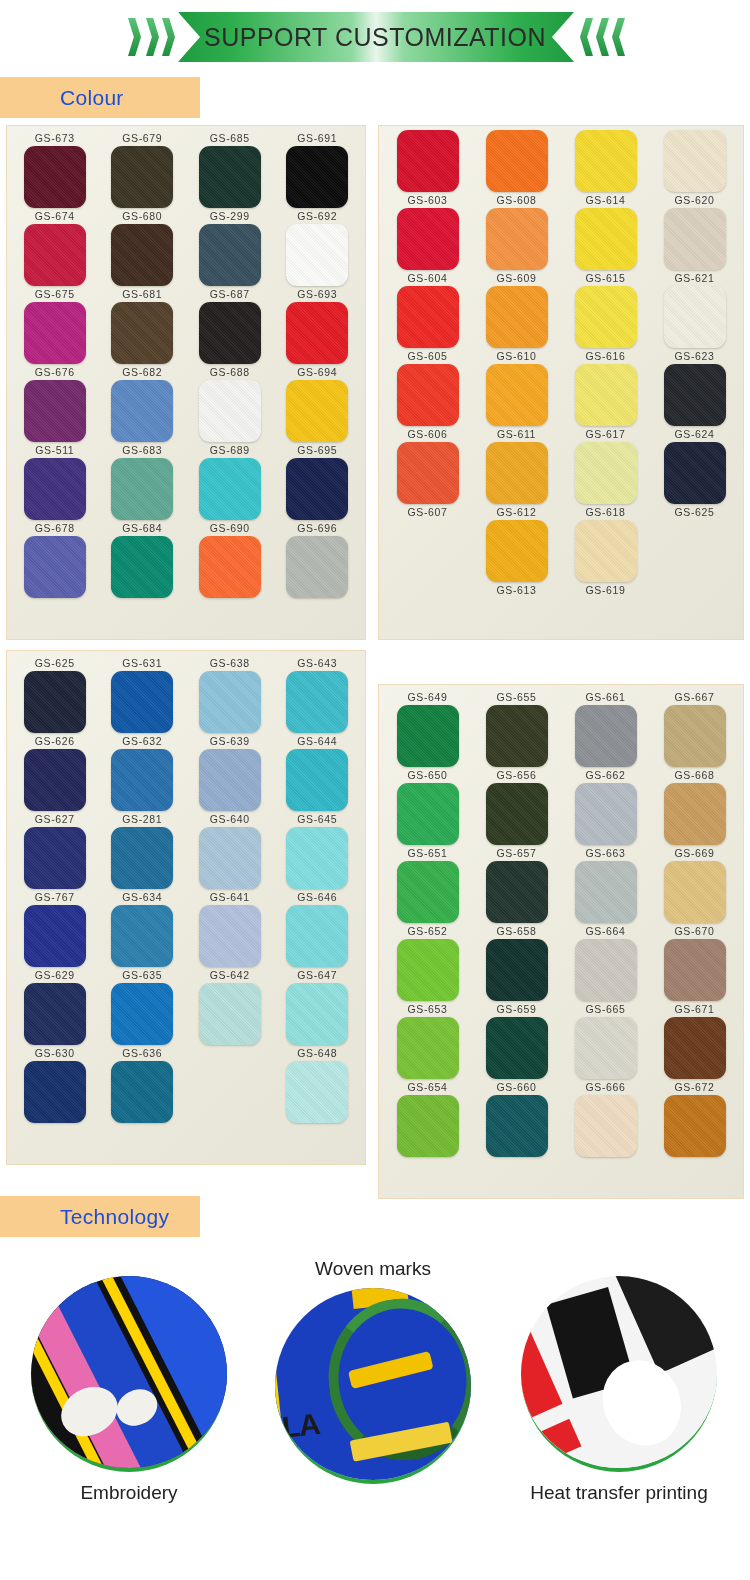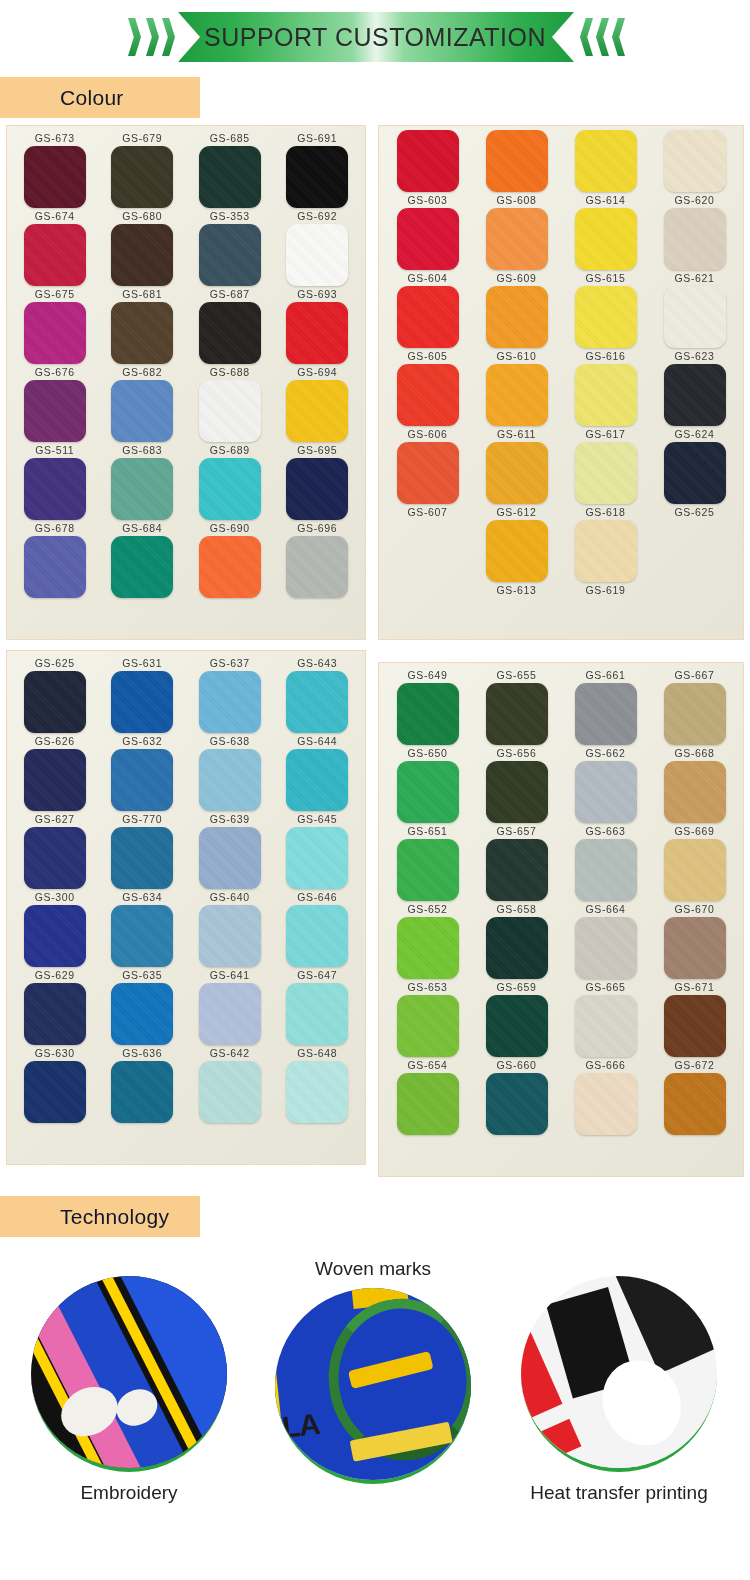--- a/index.html
+++ b/index.html
@@ -45,21 +45,21 @@
   }
   .chev-r i{background:linear-gradient(180deg,#59c274,#1d8f3c);clip-path:polygon(0 0,55% 0,100% 50%,55% 100%,0 100%,45% 50%);}
   .chev-l i{background:linear-gradient(180deg,#59c274,#1d8f3c);clip-path:polygon(100% 0,45% 0,0 50%,45% 100%,100% 100%,55% 50%);}
 
   
   .sec-label{
     position:absolute;left:0;height:41px;width:200px;
     background:#f8cd8e;display:flex;align-items:center;
   }
   .sec-label span{
-    margin-left:60px;font-size:21px;color:#0f172a;
+    margin-left:60px;font-size:21px;color:#1d4ed8;
     font-family:"Liberation Sans", sans-serif;letter-spacing:.3px;
   }
 
   
   .panels{position:absolute;left:0;width:750px;}
   .panel{
     position:absolute;
     border:1px solid #efd9bb;
     box-sizing:border-box;
     background:#f2f1e6;
@@ -235,21 +235,21 @@
             <div class="lbl">GS-684</div>
             <div class="sw" style="background-color: rgb(8, 138, 110);"></div>
           </div>
         </div>
         <div class="col">
           <div class="cell">
             <div class="lbl">GS-685</div>
             <div class="sw" style="background-color: rgb(23, 52, 44);"></div>
           </div>
           <div class="cell">
-            <div class="lbl">GS-353</div>
+            <div class="lbl">GS-299</div>
             <div class="sw" style="background-color: rgb(55, 80, 94);"></div>
           </div>
           <div class="cell">
             <div class="lbl">GS-687</div>
             <div class="sw" style="background-color: rgb(35, 31, 31);"></div>
           </div>
           <div class="cell">
             <div class="lbl">GS-688</div>
             <div class="sw" style="background-color: rgb(244, 244, 242);"></div>
           </div>
@@ -399,21 +399,21 @@
           </div>
           <div class="cell">
             <div class="lbl">GS-626</div>
             <div class="sw" style="background-color: rgb(35, 39, 90);"></div>
           </div>
           <div class="cell">
             <div class="lbl">GS-627</div>
             <div class="sw" style="background-color: rgb(38, 47, 115);"></div>
           </div>
           <div class="cell">
-            <div class="lbl">GS-300</div>
+            <div class="lbl">GS-767</div>
             <div class="sw" style="background-color: rgb(35, 48, 142);"></div>
           </div>
           <div class="cell">
             <div class="lbl">GS-629</div>
             <div class="sw" style="background-color: rgb(31, 44, 91);"></div>
           </div>
           <div class="cell">
             <div class="lbl">GS-630</div>
             <div class="sw" style="background-color: rgb(22, 48, 107);"></div>
           </div>
@@ -421,42 +421,38 @@
         <div class="col">
           <div class="cell">
             <div class="lbl">GS-631</div>
             <div class="sw" style="background-color: rgb(15, 87, 165);"></div>
           </div>
           <div class="cell">
             <div class="lbl">GS-632</div>
             <div class="sw" style="background-color: rgb(40, 112, 174);"></div>
           </div>
           <div class="cell">
-            <div class="lbl">GS-770</div>
+            <div class="lbl">GS-281</div>
             <div class="sw" style="background-color: rgb(31, 110, 155);"></div>
           </div>
           <div class="cell">
             <div class="lbl">GS-634</div>
             <div class="sw" style="background-color: rgb(43, 127, 174);"></div>
           </div>
           <div class="cell">
             <div class="lbl">GS-635</div>
             <div class="sw" style="background-color: rgb(16, 115, 189);"></div>
           </div>
           <div class="cell">
             <div class="lbl">GS-636</div>
             <div class="sw" style="background-color: rgb(19, 106, 139);"></div>
           </div>
         </div>
         <div class="col">
           <div class="cell">
-            <div class="lbl">GS-637</div>
-            <div class="sw" style="background-color: rgb(108, 182, 221);"></div>
-          </div>
-          <div class="cell">
             <div class="lbl">GS-638</div>
             <div class="sw" style="background-color: rgb(140, 195, 218);"></div>
           </div>
           <div class="cell">
             <div class="lbl">GS-639</div>
             <div class="sw" style="background-color: rgb(148, 174, 206);"></div>
           </div>
           <div class="cell">
             <div class="lbl">GS-640</div>
             <div class="sw" style="background-color: rgb(169, 198, 216);"></div>
@@ -491,21 +487,21 @@
             <div class="lbl">GS-647</div>
             <div class="sw" style="background-color: rgb(143, 224, 221);"></div>
           </div>
           <div class="cell">
             <div class="lbl">GS-648</div>
             <div class="sw" style="background-color: rgb(183, 232, 228);"></div>
           </div>
         </div>
       </div>
     </div>
-    <div class="panel" style="left: 378px; top: 662px; width: 366px; height: 515px;">
+    <div class="panel" style="left: 378px; top: 684px; width: 366px; height: 515px;">
       <div class="panel-inner">
         <div class="col">
           <div class="cell">
             <div class="lbl">GS-649</div>
             <div class="sw" style="background-color: rgb(18, 128, 64);"></div>
           </div>
           <div class="cell">
             <div class="lbl">GS-650</div>
             <div class="sw" style="background-color: rgb(42, 171, 84);"></div>
           </div>

